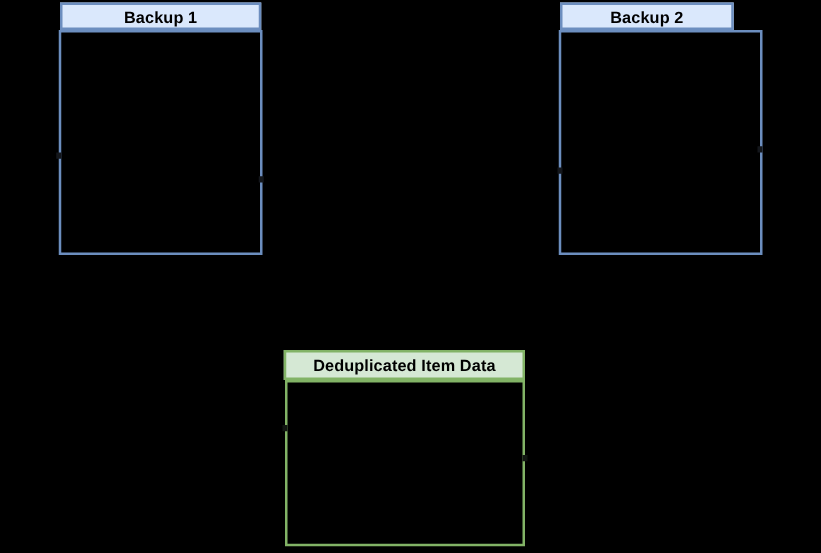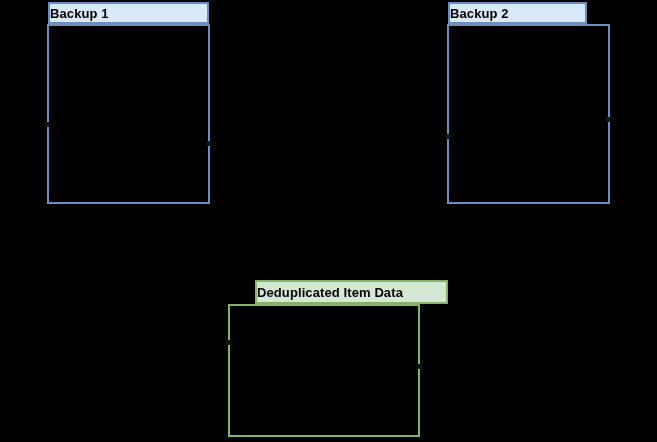--- a/index.html
+++ b/index.html
@@ -13,34 +13,34 @@
     height: 442px;
     background: #000000;
     overflow: hidden;
     font-family: "Liberation Sans", sans-serif;
   }
   .box-header {
     position: absolute;
     box-sizing: border-box;
     display: flex;
     align-items: center;
-    justify-content: flex-start;
+    justify-content: center;
     font-size: 13px;
     font-weight: bold;
     color: #000000;
     letter-spacing: 0.1px;
   }
   .box-body {
     position: absolute;
     box-sizing: border-box;
     background: transparent;
   }
   .blue .box-header { background: #dae8fc; border: 2px solid #6c8ebf; }
   .blue .box-body   { border: 2px solid #6c8ebf; }
-  .green .box-header { background: #d5e8d4; border: 2px solid #82b366; margin-left: 28px; }
+  .green .box-header { background: #d5e8d4; border: 2px solid #82b366; }
   .green .box-body   { border: 2px solid #82b366; }
 
   
   .b1-header { left: 48px;  top: 2px;   width: 161px; height: 22px; }
   .b1-body   { left: 47px;  top: 24px;  width: 163px; height: 180px; }
   
   .b2-header { left: 448px; top: 2px;   width: 139px; height: 22px; }
   .b2-body   { left: 447px; top: 24px;  width: 163px; height: 180px; }
   
   .dd-header { left: 227px; top: 280px; width: 193px; height: 24px; }

